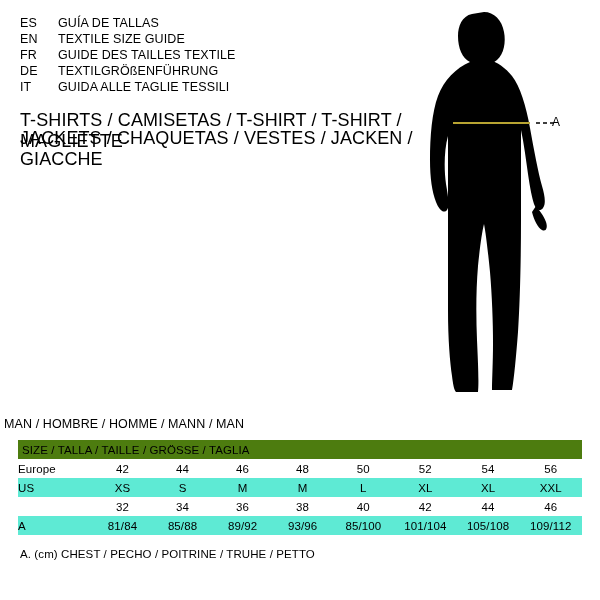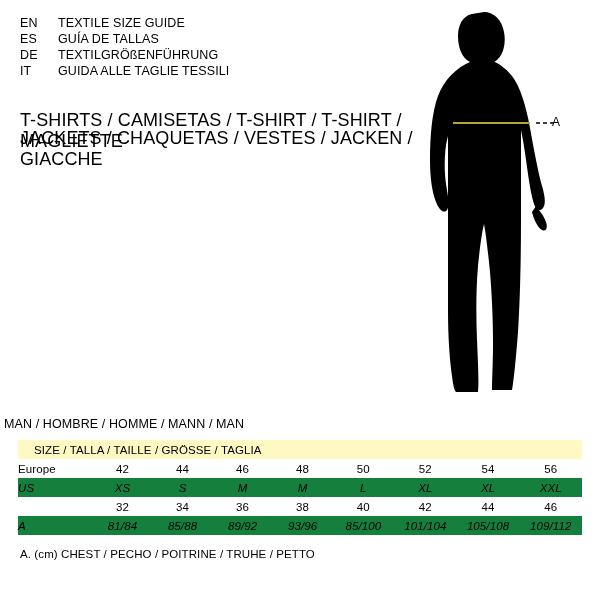--- a/index.html
+++ b/index.html
@@ -101,52 +101,55 @@
   td.label-cell {
     width: 84px;
     padding-left: 4px;
   }
   td.val {
     width: 68px;
     text-align: center;
     padding-left: 2px;
   }
   tr.shade td {
-    background: #15803d;
-    font-style: italic;
+    background: #5eead4;
   }
   tr.plain td {
     background: #ffffff;
   }
   tr.headrow-span td {
-    background: #fef9c3;
-    padding-left: 16px;
+    background: #4d7c0f;
+    padding-left: 4px;
   }
 
   .footnote {
     position: absolute;
     left: 20px;
     top: 548px;
     font-size: 11.5px;
     letter-spacing: 0.1px;
   }
 </style>
 </head>
 <body>
 
 <div class="page">
 
   <div class="lang-block">
     <div class="lang-row">
+      <span class="lang-code">ES</span>
+      <span class="lang-text">GUÍA DE TALLAS</span>
+    </div>
+    <div class="lang-row">
       <span class="lang-code">EN</span>
       <span class="lang-text">TEXTILE SIZE GUIDE</span>
     </div>
     <div class="lang-row">
-      <span class="lang-code">ES</span>
-      <span class="lang-text">GUÍA DE TALLAS</span>
+      <span class="lang-code">FR</span>
+      <span class="lang-text">GUIDE DES TAILLES TEXTILE</span>
     </div>
     <div class="lang-row">
       <span class="lang-code">DE</span>
       <span class="lang-text">TEXTILGRÖßENFÜHRUNG</span>
     </div>
     <div class="lang-row">
       <span class="lang-code">IT</span>
       <span class="lang-text">GUIDA ALLE TAGLIE TESSILI</span>
     </div>
   </div>

